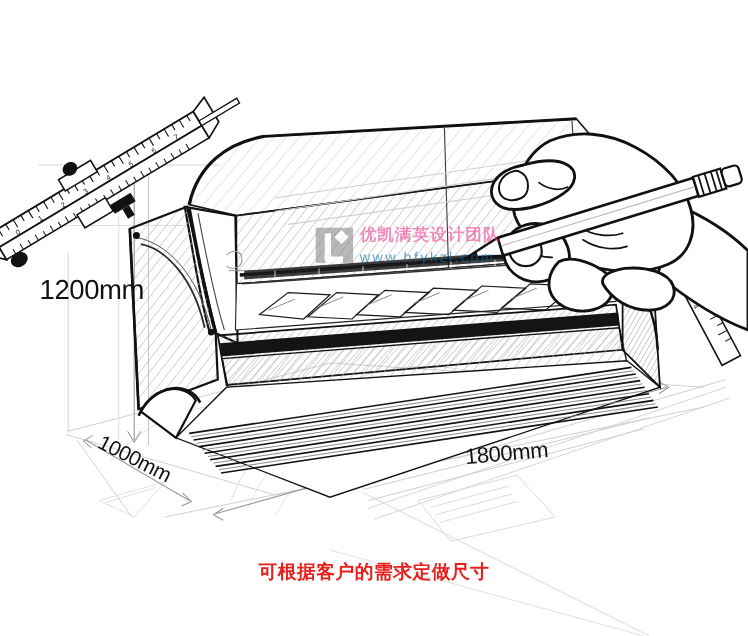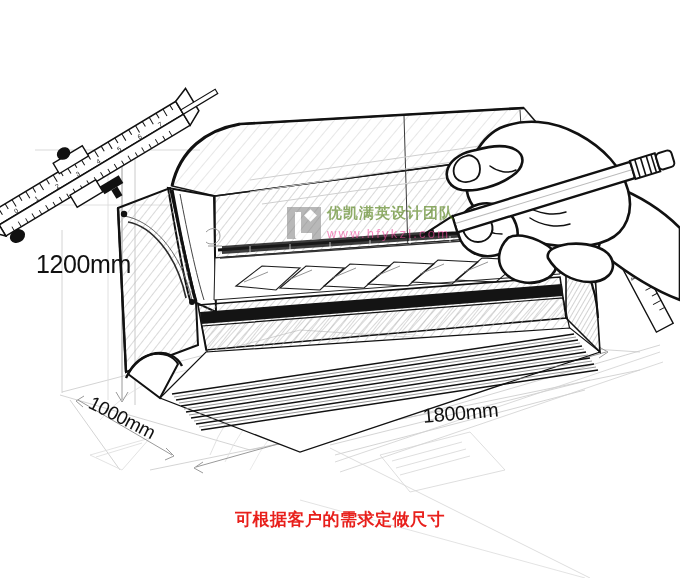--- a/index.html
+++ b/index.html
@@ -16,24 +16,24 @@
            color:#e8201c;font-size:17px;font-weight:700;letter-spacing:.5px;
            font-family:Liberation Sans, sans-serif;}
   #watermark{position:absolute;left:287px;top:203px;width:180px;height:46px;
              pointer-events:none;opacity:.62;}
   #wm-logo{position:absolute;left:0;top:4px;width:34px;height:32px;background:#8d8d8d;}
   #wm-logo:after{content:"";position:absolute;left:8px;top:5px;width:11px;height:21px;
                  border-left:6px solid #fff;border-bottom:6px solid #fff;
                  border-bottom-left-radius:3px;}
   #wm-logo:before{content:"";position:absolute;left:19px;top:4px;width:9px;height:9px;
                   background:#fff;transform:rotate(45deg);}
-  #wm-cn{position:absolute;left:40px;top:1px;font-size:15px;color:#4d7c0f;
+  #wm-cn{position:absolute;left:40px;top:1px;font-size:15px;color:#ec4899;
          font-family:"DejaVu Sans","Liberation Sans",sans-serif;font-weight:700;
          letter-spacing:1px;white-space:nowrap;}
-  #wm-url{position:absolute;left:40px;top:23px;font-size:13px;color:#ec4899;
+  #wm-url{position:absolute;left:40px;top:23px;font-size:13px;color:#0369a1;
           font-family:"Liberation Sans","DejaVu Sans",sans-serif;
           letter-spacing:2.2px;white-space:nowrap;}
 </style>
 </head>
 <body>
 
 <div id="stage">
 
   <svg class="layer" viewBox="0 0 680 578" preserveAspectRatio="none">
     <g stroke="#c9c9c9" stroke-width="0.8" fill="none">

